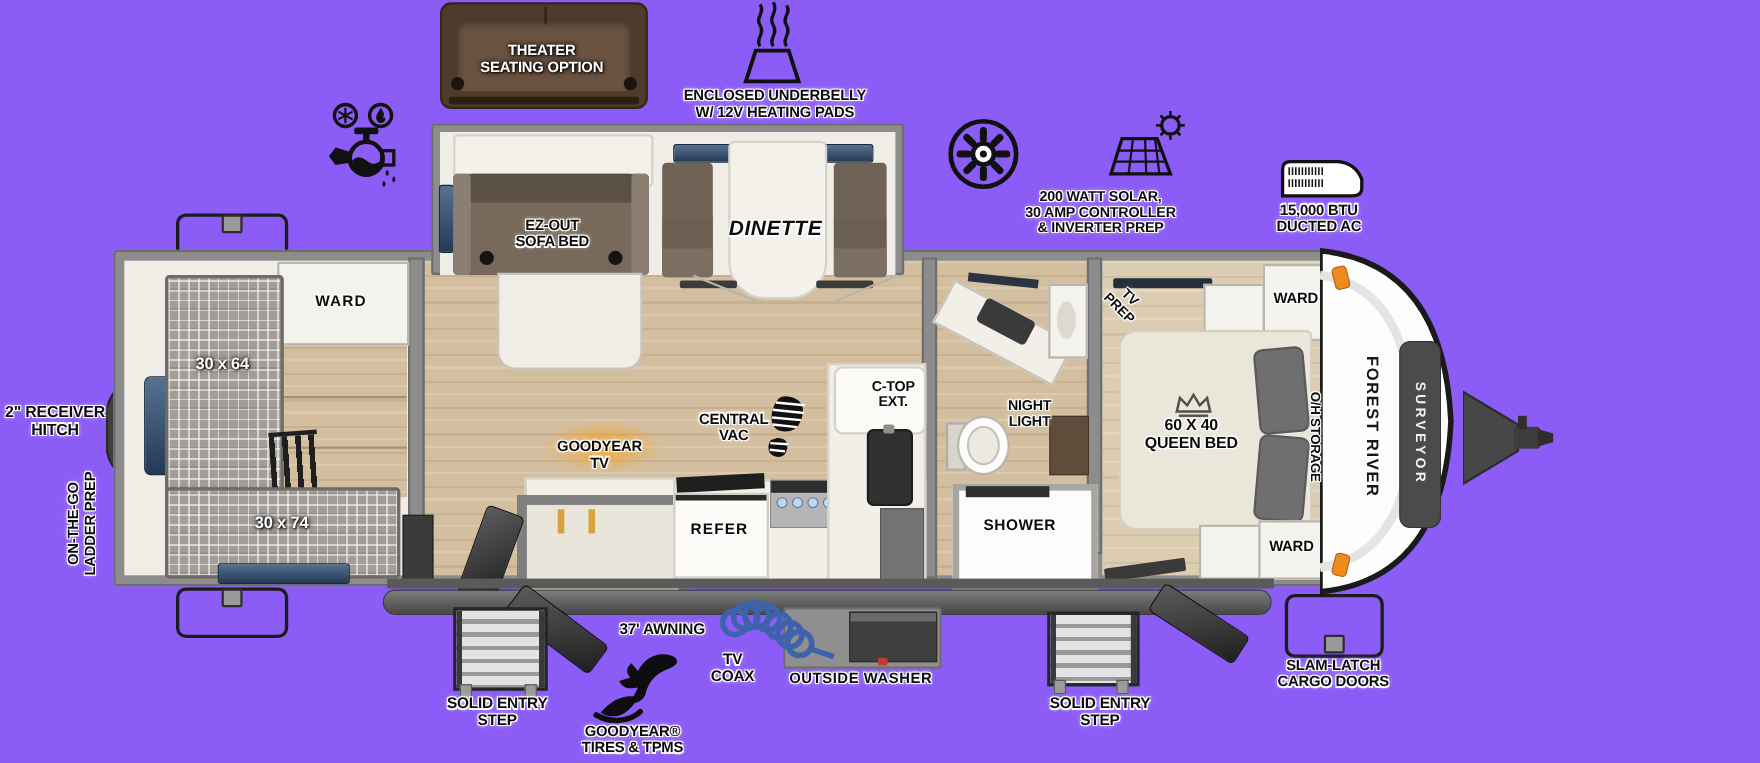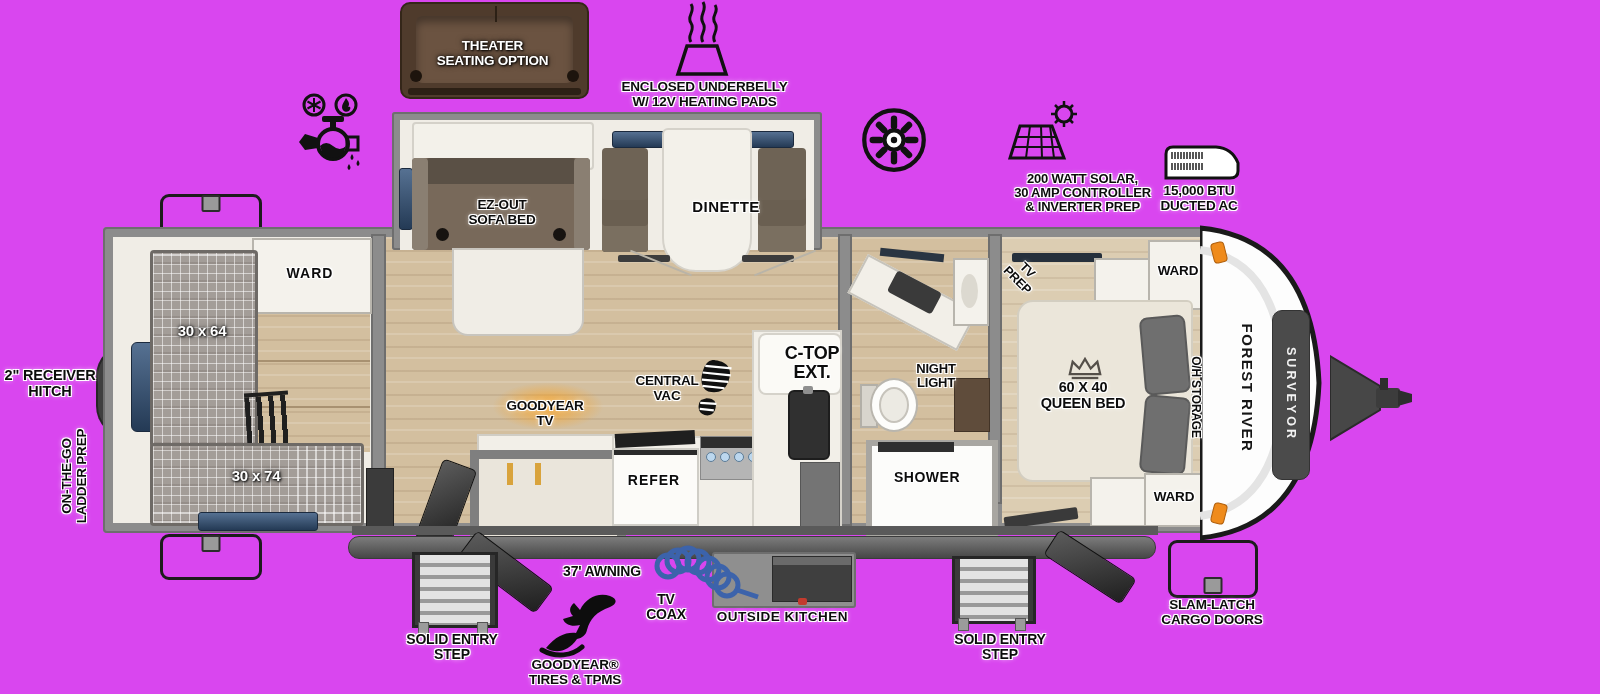--- a/index.html
+++ b/index.html
@@ -1,16 +1,16 @@
 <!DOCTYPE html>
 <html><head>
 <meta charset="utf-8">
 <style>
   html,body{margin:0;padding:0;background:#fff;}
-  #stage{position:relative;width:1600px;height:694px;background:#d946ef;overflow:hidden;
+  #stage{position:relative;width:1600px;height:694px;background:#8b5cf6;overflow:hidden;
          font-family:"Liberation Sans",sans-serif;}
   .abs{position:absolute;}
   .lbl{position:absolute;font-weight:bold;font-size:13px;line-height:1.08;text-align:center;
        white-space:pre-line;color:#0c0c0c;letter-spacing:-0.2px;
        text-shadow:-1px -1px 0 #fff,1px -1px 0 #fff,-1px 1px 0 #fff,1px 1px 0 #fff,0 0 5px #fff;
        font-family:"Liberation Sans",sans-serif;}
   .lbl.white{color:#fff;text-shadow:0 0 3px rgba(0,0,0,.9),0 0 6px rgba(0,0,0,.7),1px 1px 2px rgba(0,0,0,.8);}
   .lbl.plain{text-shadow:none;}
   .wall{background:#8c8c8c;box-shadow:inset 0 0 0 2px #6e6e6e;}
   .whitebox{background:#f4f2ec;border:2px solid #b8b5ad;}
@@ -83,21 +83,21 @@
     <circle cx="32" cy="32" r="9" fill="#fff" stroke="#111" stroke-width="4"></circle>
     <circle cx="32" cy="32" r="3" fill="#111"></circle>
   </svg>
 
   <svg class="abs" style="left:1004px;top:100px;" width="78" height="70" viewBox="0 0 78 70">
     <path d="M16 26 H48 L60 58 H6 Z" fill="none" stroke="#111" stroke-width="3"></path>
     <path d="M26 26 L22 58 M37 26 L38 58 M46 26 L50 58 M12 37 H53 M9 47 H56" stroke="#111" stroke-width="2"></path>
     <circle cx="60" cy="14" r="8" fill="none" stroke="#111" stroke-width="3"></circle>
     <path d="M60 1 V5 M60 23 V27 M47 14 H51 M69 14 H73 M51 5 L54 8 M66 20 L69 23 M69 5 L66 8 M54 20 L51 23" stroke="#111" stroke-width="2.5"></path>
   </svg>
-  <div class="lbl" style="left:1000px;top:172px;width:165px;font-size:13px;">200 WATT SOLAR,
+  <div class="lbl" style="left:918px;top:172px;width:165px;font-size:13px;">200 WATT SOLAR,
 30 AMP CONTROLLER
 &amp; INVERTER PREP</div>
 
   <svg class="abs" style="left:1162px;top:138px;" width="80" height="44" viewBox="0 0 80 44">
     <path d="M4 40 V16 Q4 9 11 9 H54 Q70 10 76 25 V33 Q76 40 68 40 Z" fill="#fff" stroke="#111" stroke-width="3"></path>
     <g stroke="#111" stroke-width="1.4">
       <path d="M10 14 V21 M13 14 V21 M16 14 V21 M19 14 V21 M22 14 V21 M25 14 V21 M28 14 V21 M31 14 V21 M34 14 V21 M37 14 V21 M40 14 V21"></path>
       <path d="M10 25 V32 M13 25 V32 M16 25 V32 M19 25 V32 M22 25 V32 M25 25 V32 M28 25 V32 M31 25 V32 M34 25 V32 M37 25 V32 M40 25 V32"></path>
     </g>
   </svg>
@@ -138,21 +138,21 @@
 SOFA BED</div>
 
   <div class="abs navy" style="left:612px;top:131px;width:180px;height:15px;"></div>
   <div class="abs" style="left:602px;top:148px;width:46px;height:104px;background:#6e6355;border-radius:4px;box-shadow:inset 0 -26px 0 #7a6f60,inset 0 -52px 0 #6a5f51;"></div>
   <div class="abs" style="left:758px;top:148px;width:48px;height:104px;background:#6e6355;border-radius:4px;box-shadow:inset 0 -26px 0 #7a6f60,inset 0 -52px 0 #6a5f51;"></div>
   <div class="abs" style="left:662px;top:128px;width:86px;height:140px;background:#f3f1ea;border:2px solid #d5d2ca;border-radius:6px 6px 34px 34px;"></div>
   <div class="abs" style="left:618px;top:255px;width:52px;height:7px;background:#3c3c3c;border-radius:2px;"></div>
   <div class="abs" style="left:742px;top:255px;width:52px;height:7px;background:#3c3c3c;border-radius:2px;"></div>
   <div class="abs" style="left:628px;top:262px;width:66px;height:2px;background:#b9b4a8;transform:rotate(22deg);"></div>
   <div class="abs" style="left:752px;top:262px;width:66px;height:2px;background:#b9b4a8;transform:rotate(-22deg);"></div>
-  <div class="lbl" style="left:666px;top:199px;width:120px;font-size:15px;letter-spacing:.5px;">DINETTE</div>
+  <div class="lbl" style="left:645px;top:199px;width:120px;font-size:19px;letter-spacing:.5px;font-style:italic;">DINETTE</div>
 
   <div class="abs wall" style="left:371px;top:234px;width:15px;height:292px;"></div>
   <div class="abs" style="left:366px;top:468px;width:26px;height:60px;background:#3b3b3b;border:1px solid #222;"></div>
   <div class="abs wall" style="left:838px;top:234px;width:14px;height:292px;"></div>
   <div class="abs wall" style="left:988px;top:234px;width:14px;height:270px;"></div>
   <div class="abs" style="left:1004px;top:512px;width:74px;height:12px;background:#3a3a3a;transform:rotate(-8deg);border-radius:2px;"></div>
 
   <div class="abs navy" style="left:131px;top:342px;width:25px;height:88px;border-radius:6px;"></div>
   <div class="abs wood" style="left:252px;top:302px;width:118px;height:150px;">
     <div class="abs" style="left:0;top:58px;width:100%;height:2px;background:rgba(90,60,30,.35);"></div>
@@ -195,21 +195,21 @@
     <path d="M13 40 C21 38 25 42 24 50 C23 56 17 58 12 56 C7 54 6 47 8 43 Z" fill="#111"></path>
     <g stroke="#fff" stroke-width="2.2">
       <path d="M4 9 L30 5 M3 16 L31 12 M4 23 L30 19 M6 29 L28 26"></path>
       <path d="M8 46 L24 43 M9 52 L23 50"></path>
     </g>
   </svg>
   <div class="lbl" style="left:495px;top:399px;width:100px;font-size:13.5px;">GOODYEAR
 TV</div>
   <div class="lbl" style="left:622px;top:374px;width:90px;font-size:13.5px;">CENTRAL
 VAC</div>
-  <div class="lbl" style="left:783px;top:344px;width:58px;font-size:18px;">C-TOP
+  <div class="lbl" style="left:783px;top:344px;width:58px;font-size:13px;">C-TOP
 EXT.</div>
   <div class="lbl" style="left:612px;top:473px;width:84px;font-size:14px;letter-spacing:1px;">REFER</div>
 
   <div class="abs" style="left:868px;top:254px;width:120px;height:40px;background:#f2efe8;border:2px solid #c6c3bb;transform:rotate(28deg);transform-origin:left top;"></div>
   <div class="abs" style="left:898px;top:270px;width:50px;height:24px;background:#3a3a3a;border-radius:4px;transform:rotate(28deg);transform-origin:left top;"></div>
   <div class="abs" style="left:880px;top:251px;width:64px;height:8px;background:#2a3542;transform:rotate(6deg);"></div>
   <div class="abs whitebox" style="left:953px;top:258px;width:32px;height:64px;">
     <div class="abs" style="left:6px;top:14px;width:17px;height:34px;background:#dcd9d0;border-radius:50%;"></div>
   </div>
   <div class="abs" style="left:860px;top:384px;width:14px;height:40px;background:#d8d5cd;border:2px solid #b2afa7;"></div>
@@ -304,17 +304,17 @@
 
   <div class="lbl" style="left:552px;top:564px;width:100px;font-size:14px;">37' AWNING</div>
   <div class="lbl" style="left:397px;top:632px;width:110px;font-size:14px;">SOLID ENTRY
 STEP</div>
   <div class="lbl" style="left:945px;top:632px;width:110px;font-size:14px;">SOLID ENTRY
 STEP</div>
   <div class="lbl" style="left:512px;top:658px;width:126px;font-size:13.5px;">GOODYEAR®
 TIRES &amp; TPMS</div>
   <div class="lbl" style="left:638px;top:592px;width:56px;font-size:14px;">TV
 COAX</div>
-  <div class="lbl" style="left:705px;top:610px;width:155px;font-size:13.5px;letter-spacing:.5px;">OUTSIDE KITCHEN</div>
+  <div class="lbl" style="left:705px;top:610px;width:155px;font-size:13.5px;letter-spacing:.5px;">OUTSIDE WASHER</div>
   <div class="lbl" style="left:1146px;top:598px;width:132px;font-size:13.5px;">SLAM-LATCH
 CARGO DOORS</div>
 
 </div>
 
 </body></html>

